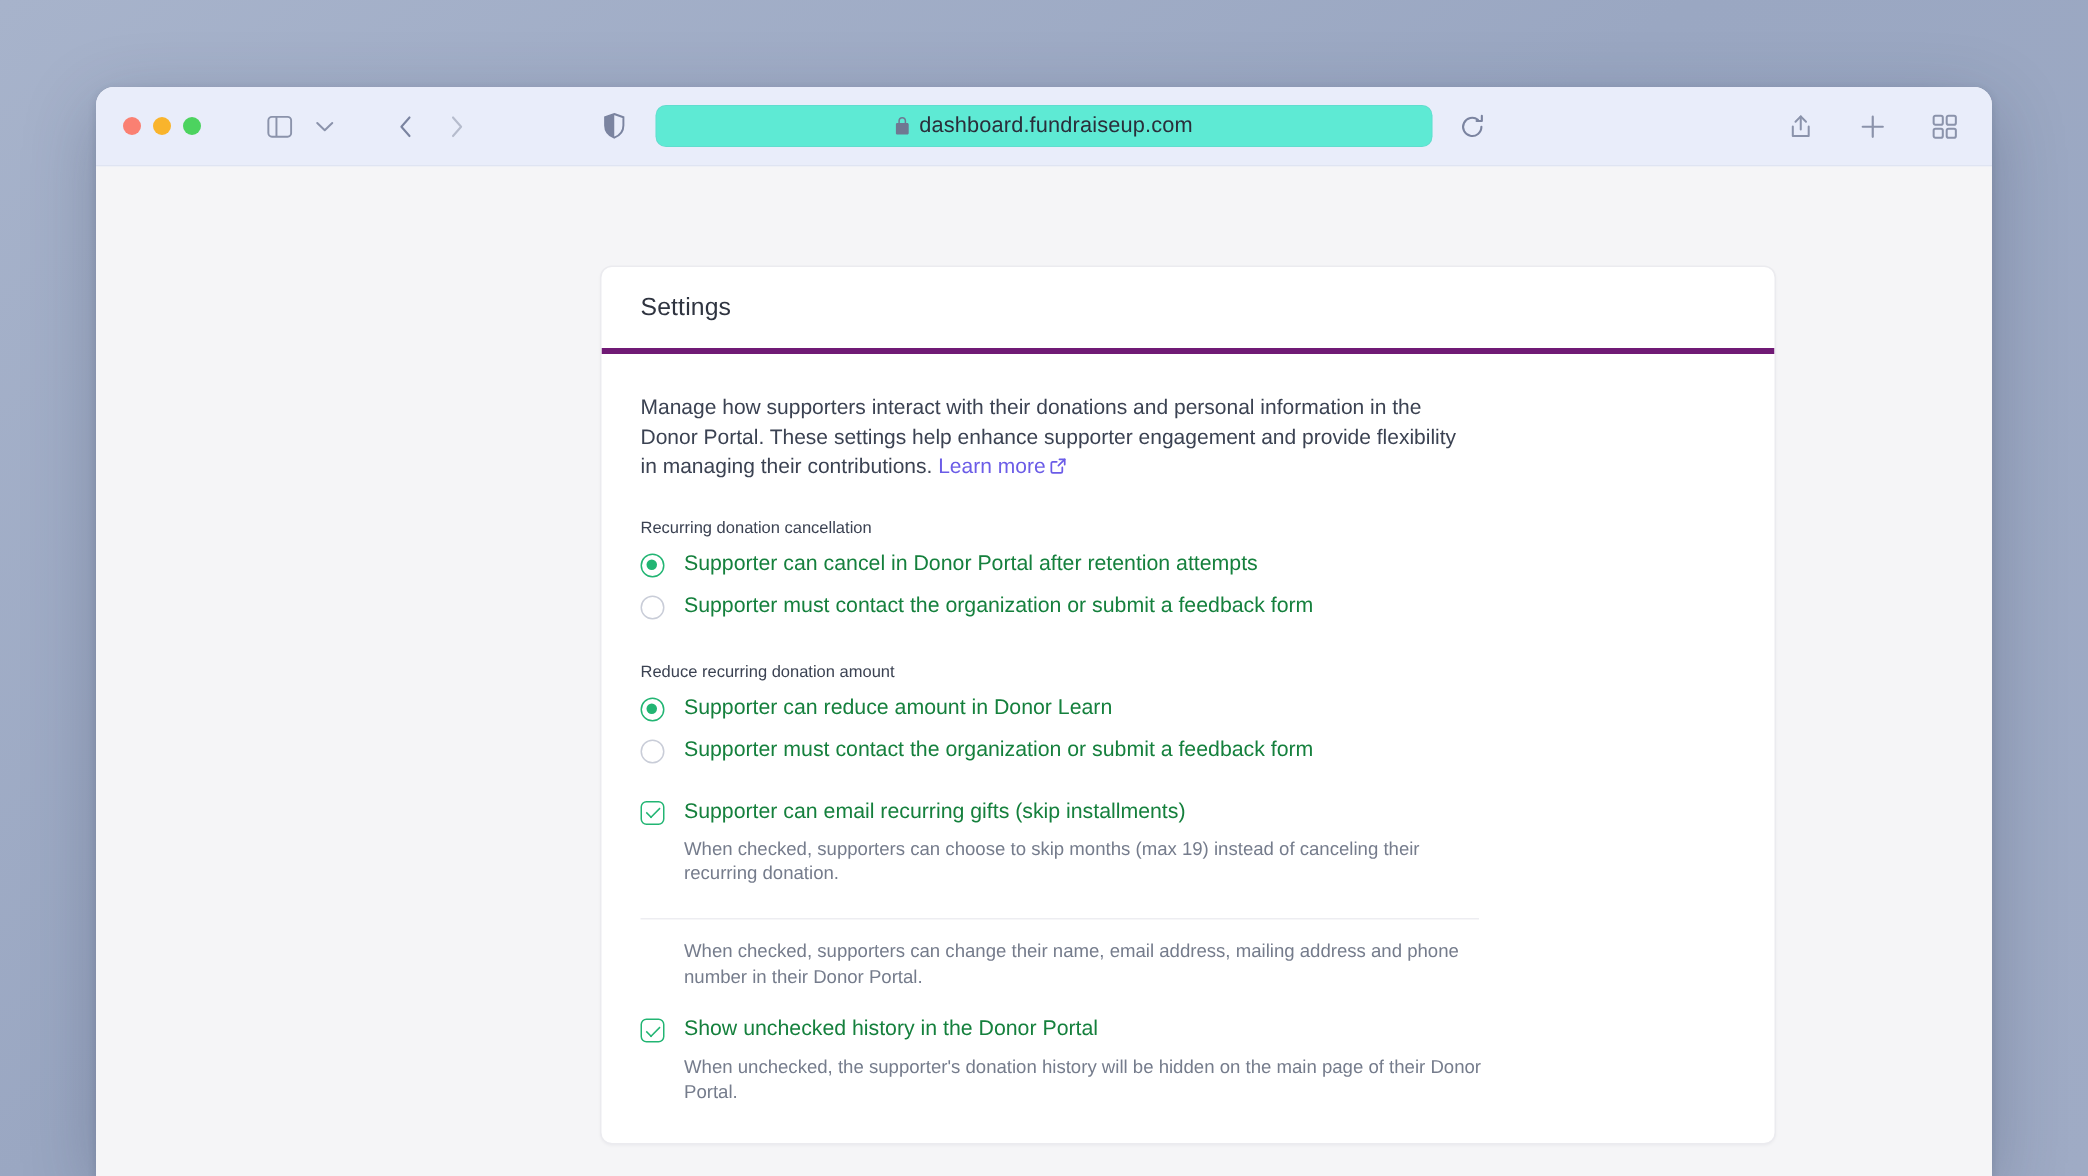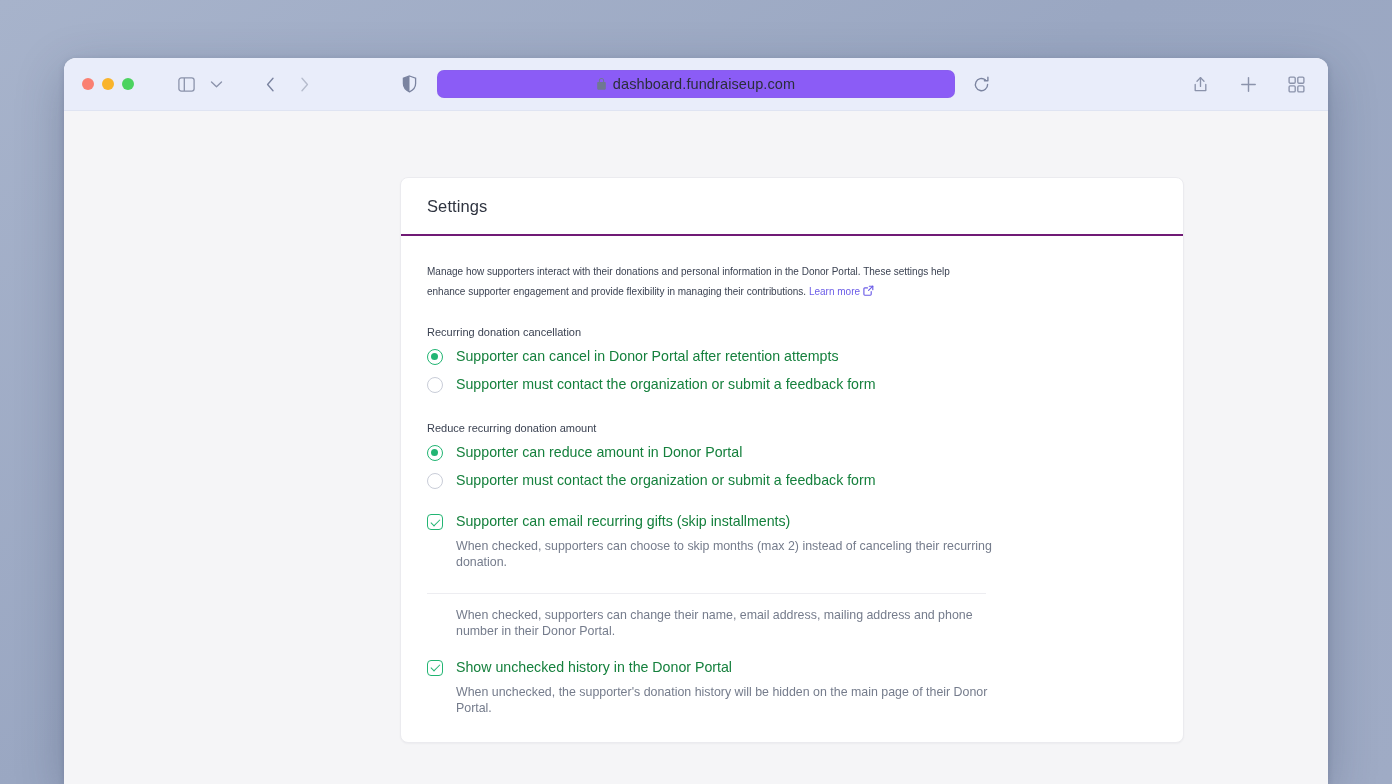--- a/index.html
+++ b/index.html
@@ -67,21 +67,21 @@
 
   .shield {
     color: #7b84a0;
     margin-right: 20px;
     display: flex; align-items: center;
   }
 
   .url-field {
     width: 518px;
     height: 28px;
-    background: #8b5cf6;
+    background: #5eead4;
     border-radius: 7px;
     display: flex;
     align-items: center;
     justify-content: center;
     gap: 7px;
     box-shadow: inset 0 0 0 0.5px rgba(120,130,160,0.16);
   }
   .lock { color: #6f7892; display: flex; align-items: center; }
   .url-text {
     font-size: 14.5px;
@@ -117,32 +117,32 @@
     border: 1px solid #ebebef;
     box-shadow: 0 1px 2px rgba(17,24,39,0.04);
     overflow: hidden;
   }
 
   .card-header {
     height: 58px;
     display: flex;
     align-items: center;
     padding: 0 26px;
-    border-bottom: 2px solid #701a75;
+    border-bottom: 4px solid #701a75;
   }
   .card-title {
     font-size: 16.5px;
     color: #2f3440;
     letter-spacing: 0.1px;
   }
 
   .card-body { padding: 26px 26px 0 26px; }
 
   .intro {
-    font-size: 10px;
+    font-size: 14px;
     line-height: 19.5px;
     color: #3b4252;
     max-width: 556px;
   }
   .link {
     color: #6b5ce7;
     text-decoration: none;
     white-space: nowrap;
   }
   .ext-icon {
@@ -346,33 +346,33 @@
           <span class="opt-label">Supporter can cancel in Donor Portal after retention attempts</span>
         </div>
         <div class="opt-row">
           <span class="radio"></span>
           <span class="opt-label">Supporter must contact the organization or submit a feedback form</span>
         </div>
 
         <div class="group-label">Reduce recurring donation amount</div>
         <div class="opt-row">
           <span class="radio checked"></span>
-          <span class="opt-label">Supporter can reduce amount in Donor Portal</span>
+          <span class="opt-label">Supporter can reduce amount in Donor Learn</span>
         </div>
         <div class="opt-row">
           <span class="radio"></span>
           <span class="opt-label">Supporter must contact the organization or submit a feedback form</span>
         </div>
 
         <div class="opt-block">
           <div class="opt-row">
             <span class="checkbox checked"></span>
             <span class="opt-label">Supporter can email recurring gifts (skip installments)</span>
           </div>
-          <div class="opt-help">When checked, supporters can choose to skip months (max 2) instead of canceling their recurring donation.</div>
+          <div class="opt-help">When checked, supporters can choose to skip months (max 19) instead of canceling their recurring donation.</div>
         </div>
 
         <div class="divider"></div>
 
         <div class="opt-block">
           <div class="opt-help">When checked, supporters can change their name, email address, mailing address and phone number in their Donor Portal.</div>
         </div>
 
         <div class="opt-block">
           <div class="opt-row">

